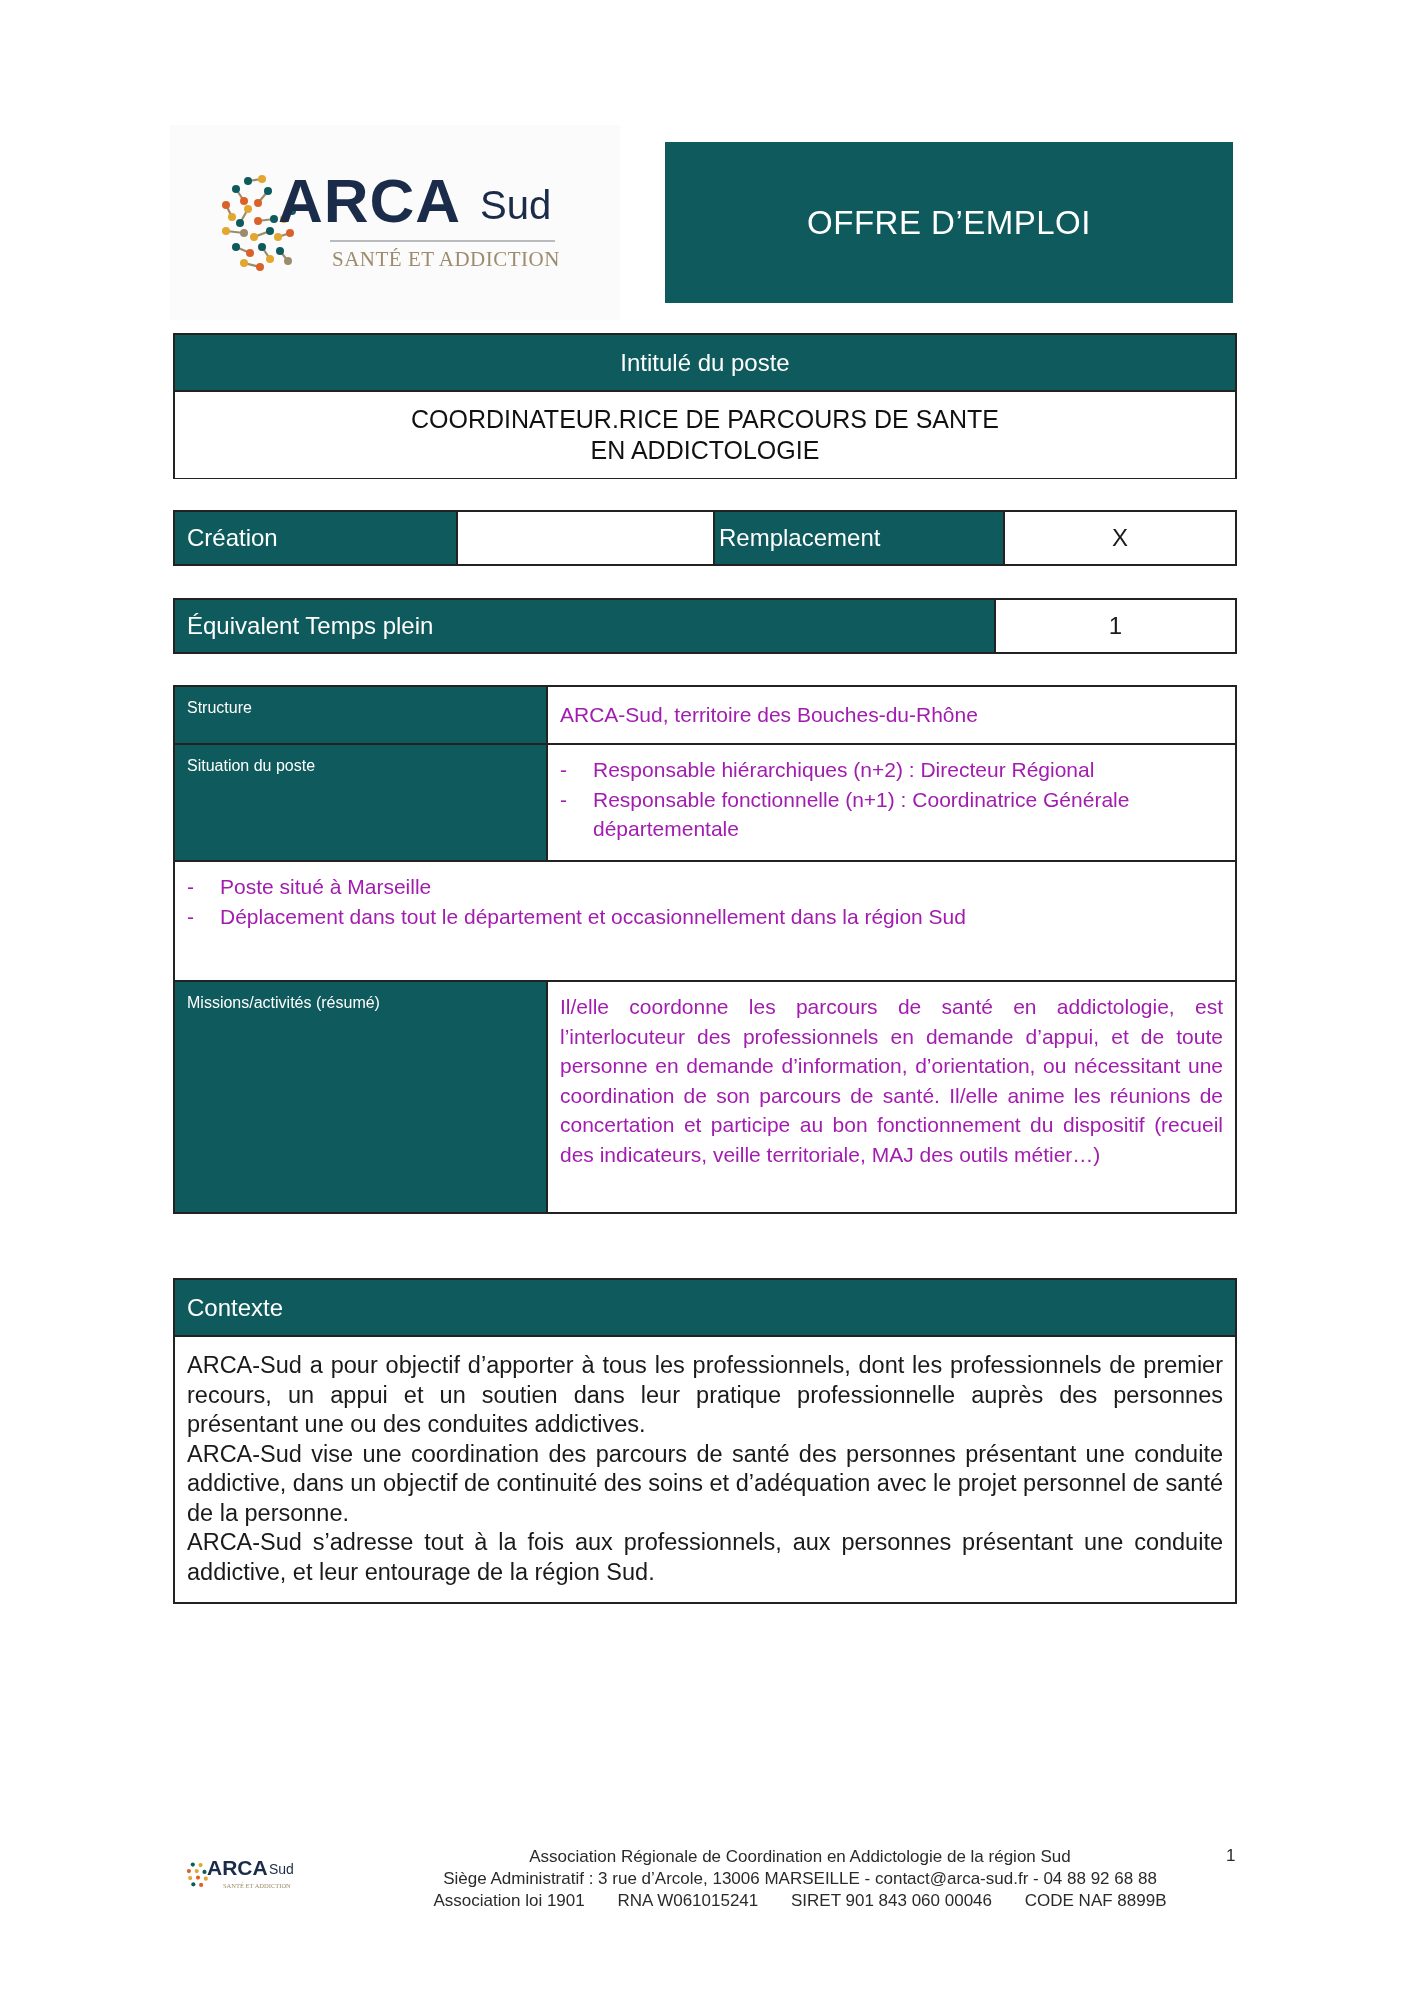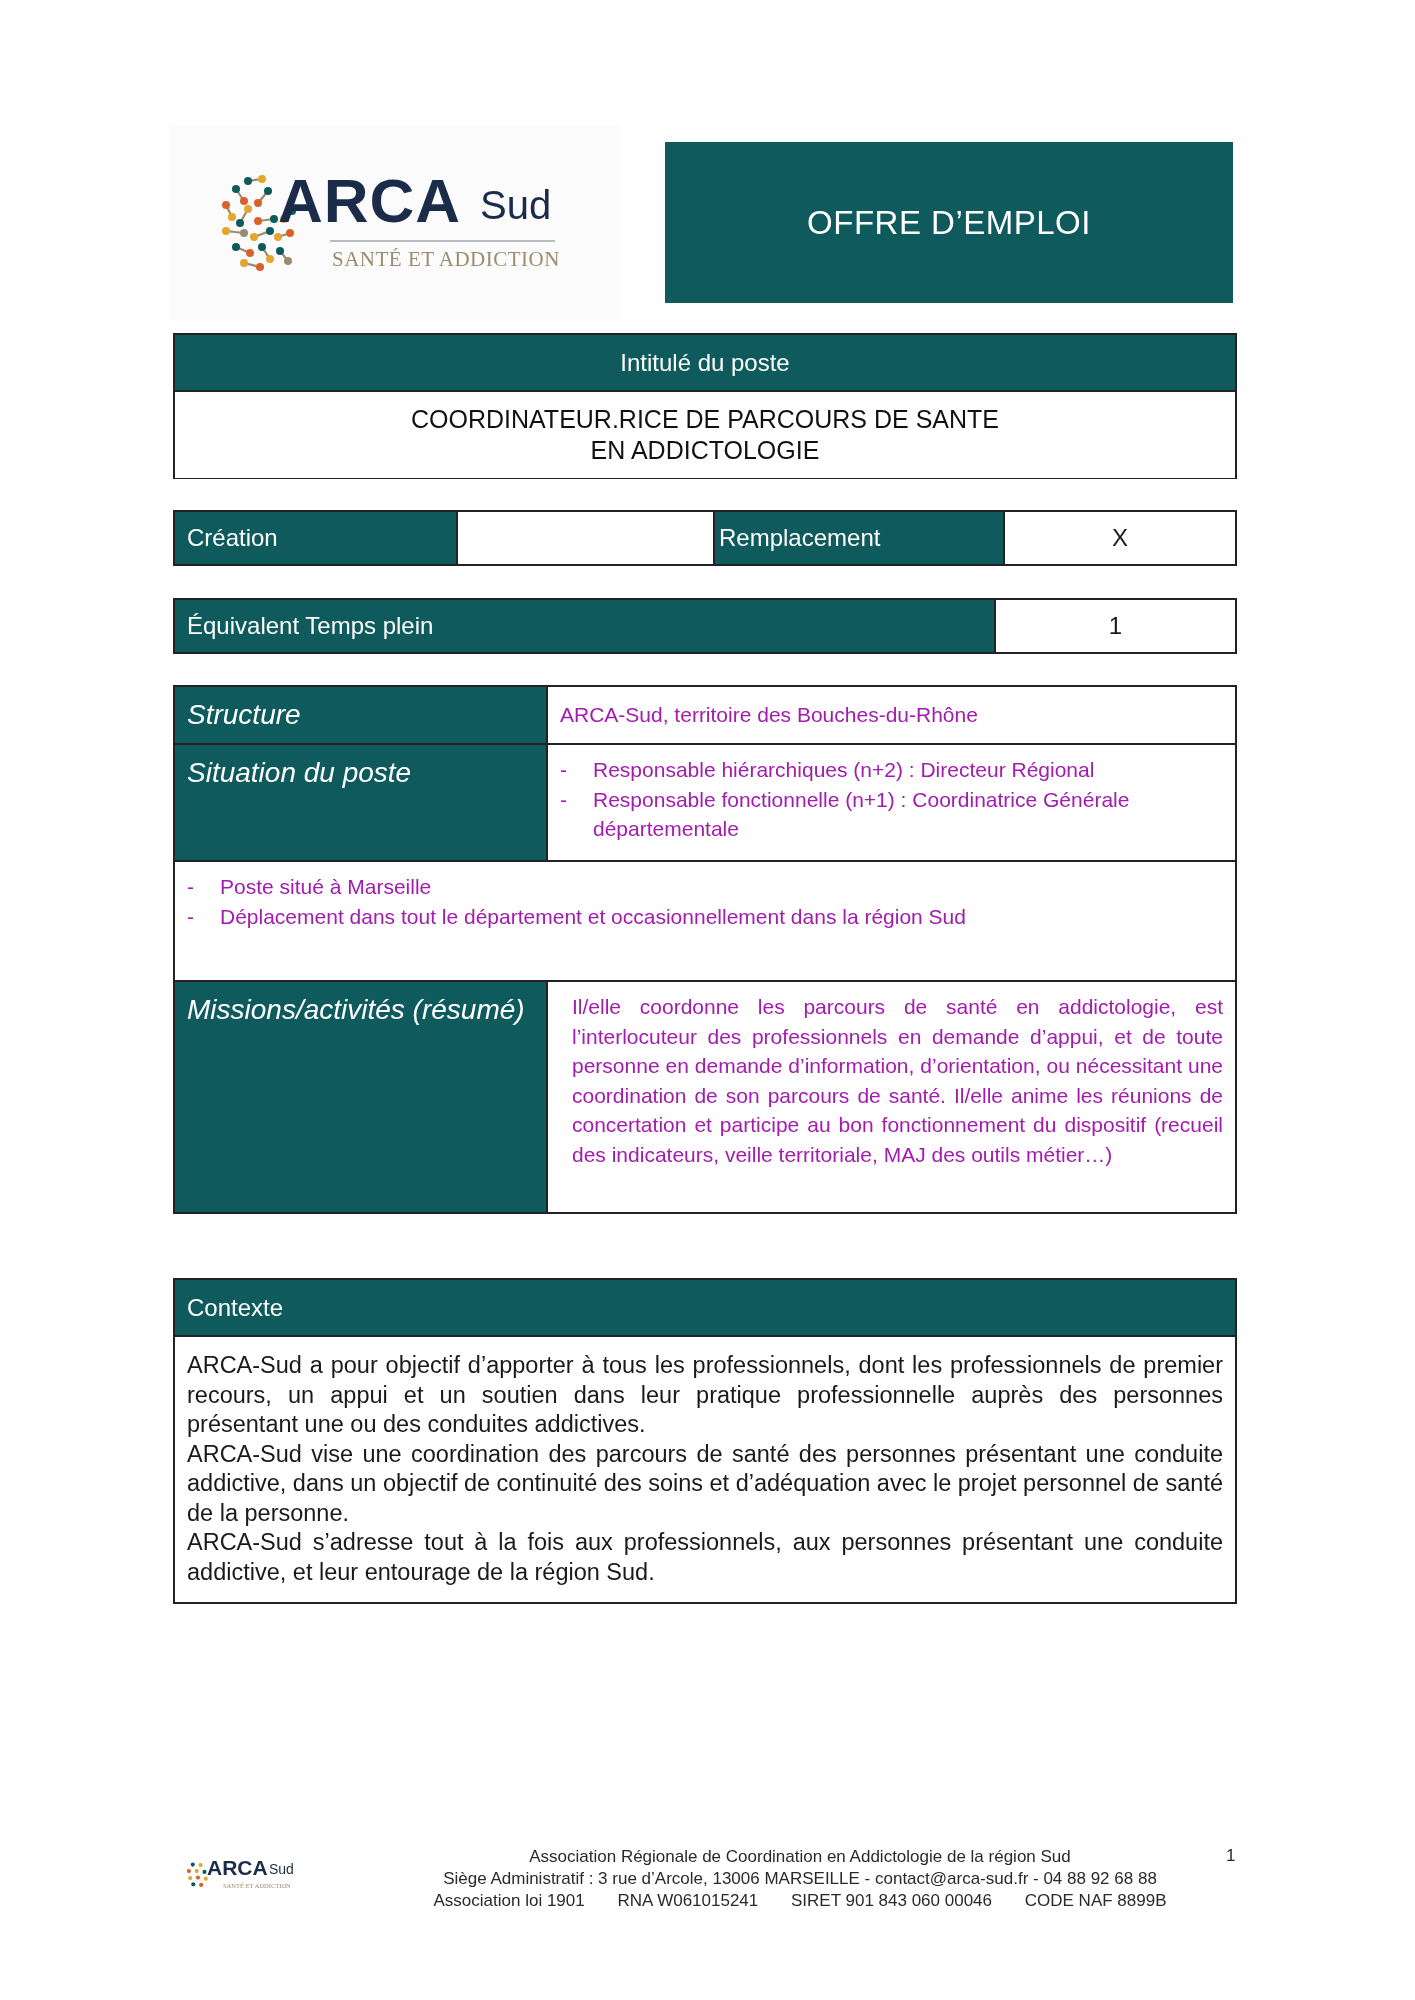--- a/index.html
+++ b/index.html
@@ -27,21 +27,21 @@
   .title-head { height: 55px; display: flex; align-items: center; justify-content: center; font-size: 24px; border-bottom: 2.5px solid #222; }
   .title-body { height: 86px; display: flex; flex-direction: column; align-items: center; justify-content: center; font-size: 25px; line-height: 31px; text-align: center; background: #fff; color: #111; }
 
   .row-box { display: flex; height: 56px; }
   .row-box > div { display: flex; align-items: center; font-size: 24px; border-right: 2px solid #222; }
   .row-box > div:last-child { border-right: none; }
 
   .info-table { left: 173px; top: 685px; width: 1064px; }
   .info-row { display: flex; border-bottom: 2px solid #222; }
   .info-row:last-child { border-bottom: none; }
-  .info-label { width: 347px; flex: none; padding: 12px 12px; font-size: 28px; border-right: 2px solid #222; font-style: italic; }
+  .info-label { width: 347px; flex: none; padding: 12px 12px; font-size: 16px; border-right: 2px solid #222; }
   .info-value { flex: 1; padding: 10px 12px; font-size: 21px; line-height: 29.5px; background: #fff; color: #a21caf; }
   .bullets { margin: 0; padding: 0; list-style: none; }
   .bullets li { display: flex; }
   .bullets .dash { width: 33px; flex: none; }
   .bullets .txt { flex: 1; }
   .justify { text-align: justify; text-align-last: left; }
 
   .context-table { left: 173px; top: 1278px; width: 1064px; height: 326px; }
   .context-head { height: 55px; display: flex; align-items: center; padding-left: 12px; font-size: 24px; border-bottom: 2.5px solid #222; }
   .context-body { padding: 14px 12px; font-size: 23.5px; line-height: 29.5px; text-align: justify; }
@@ -161,21 +161,21 @@
             <span class="dash">-</span>
             <span class="txt">Poste situé à Marseille</span>
           </li>
         <li>
             <span class="dash">-</span>
             <span class="txt justify">Déplacement dans tout le département et occasionnellement dans la région Sud</span>
           </li>
       </ul>
     </div>
   </div>
-  <div class="info-row" style="height:230px;gap:12px;">
+  <div class="info-row" style="height:230px;">
     <div class="info-label teal">Missions/activités (résumé)</div>
     <div class="info-value justify">Il/elle coordonne les parcours de santé en addictologie, est l’interlocuteur des professionnels en demande d’appui, et de toute personne en demande d’information, d’orientation, ou nécessitant une coordination de son parcours de santé. Il/elle anime les réunions de concertation et participe au bon fonctionnement du dispositif (recueil des indicateurs, veille territoriale, MAJ des outils métier…)</div>
   </div>
 </div>
 
 <div class="abs context-table tbl">
   <div class="context-head teal">Contexte</div>
   <div class="context-body">
     <p>ARCA-Sud a pour objectif d’apporter à tous les professionnels, dont les professionnels de premier recours, un appui et un soutien dans leur pratique professionnelle auprès des personnes présentant une ou des conduites addictives.</p>
     <p>ARCA-Sud vise une coordination des parcours de santé des personnes présentant une conduite addictive, dans un objectif de continuité des soins et d’adéquation avec le projet personnel de santé de la personne.</p>

